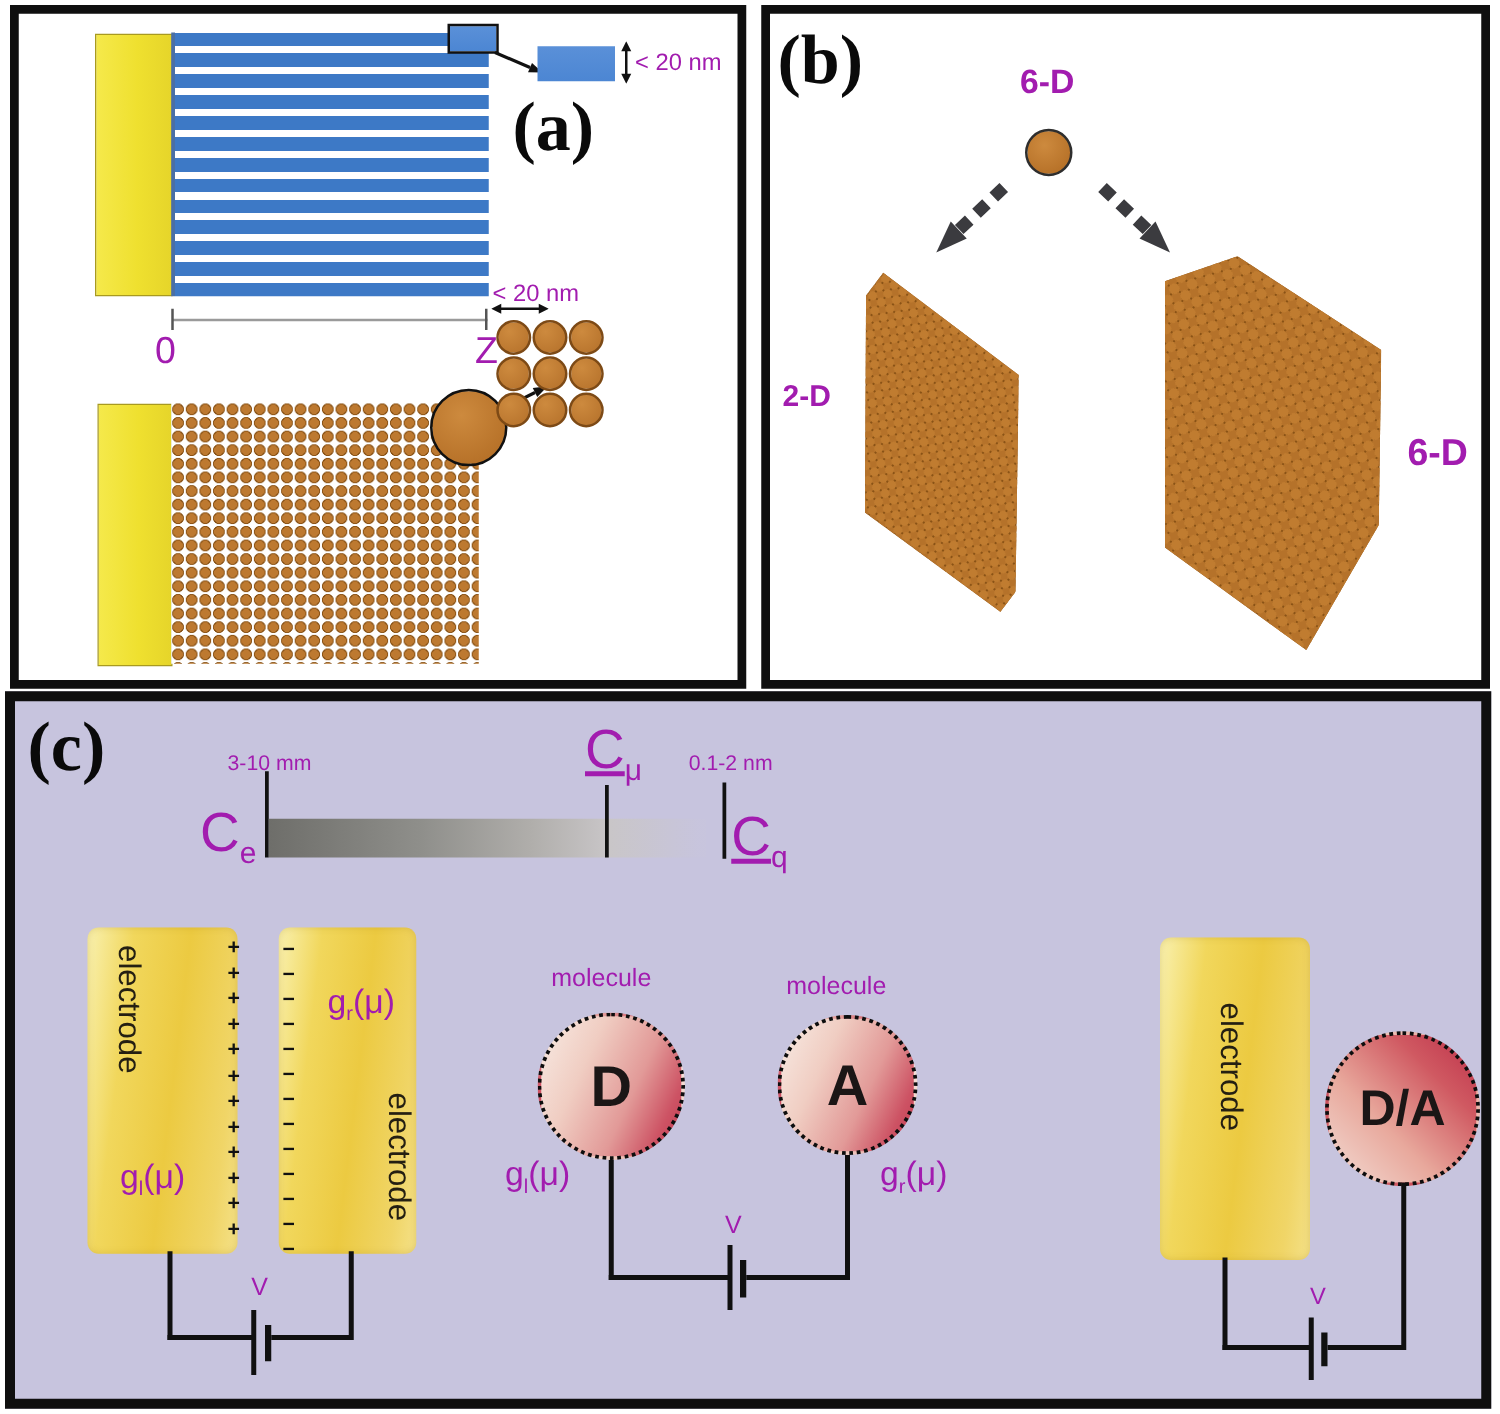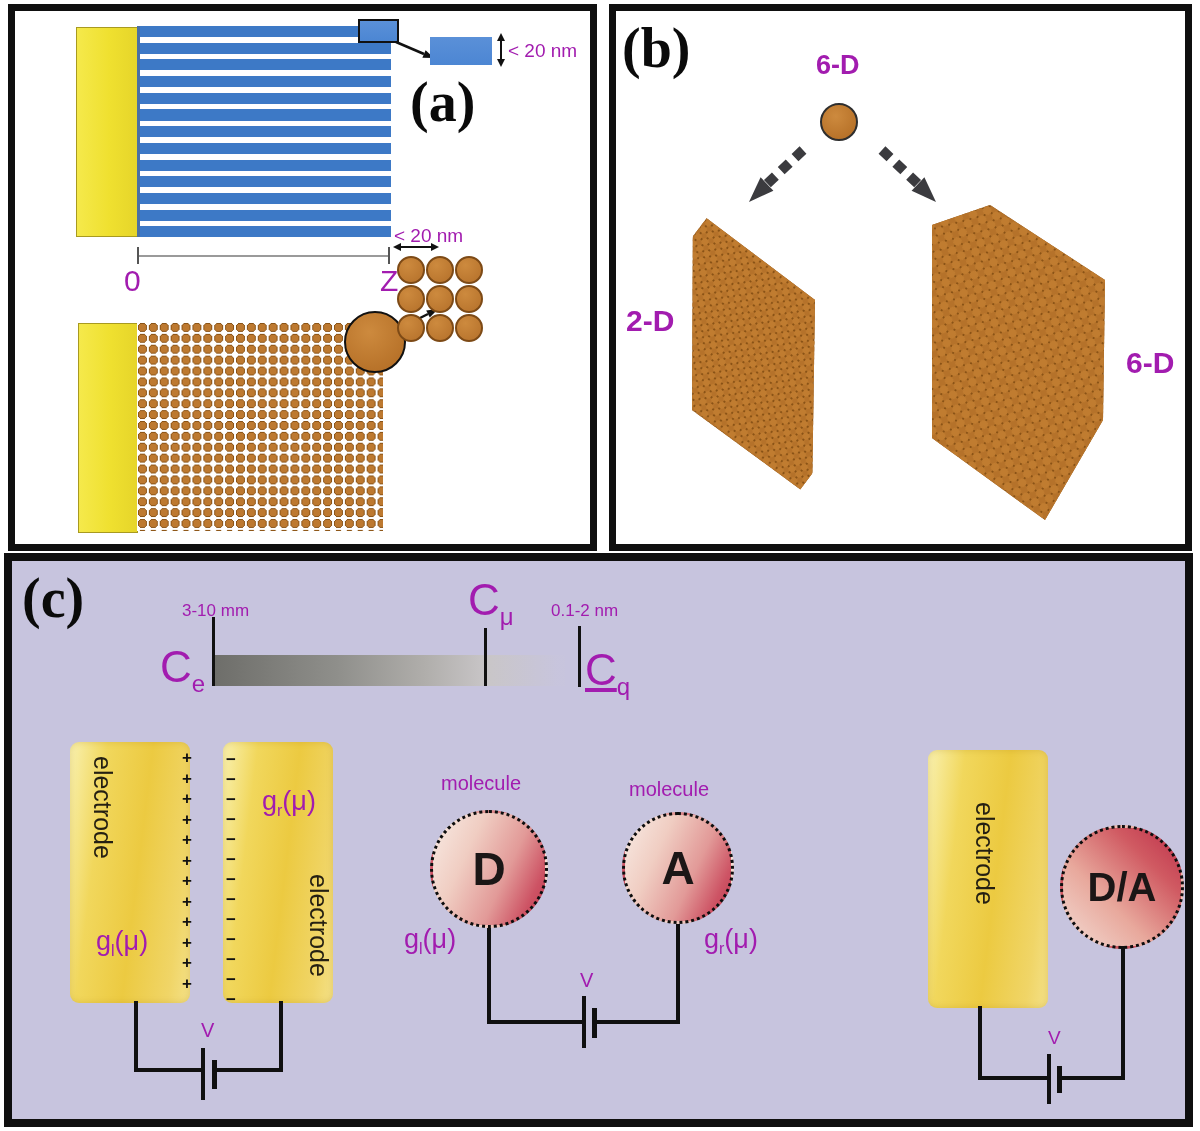--- a/index.html
+++ b/index.html
@@ -114,39 +114,39 @@
       <polygon points="36.4,46.8 23.6,33.2 12,58" fill="#3b3b3f"></polygon>
     </svg>
     <svg class="abs" style="left:868px;top:144px;" width="80" height="75">
       <path d="M14,6 L50,40" stroke="#3b3b3f" stroke-width="10" stroke-dasharray="11 8" fill="none"></path>
       <polygon points="43.6,46.8 56.4,33.2 68,58" fill="#3b3b3f"></polygon>
     </svg>
 
     <div class="sheetclip" style="left:688px;top:203px;width:132px;height:300px;clip-path:polygon(5px 5px,127px 97px,124px 295px,4px 207px);">
       <div class="sheettex" style="transform:rotate(37deg);"></div>
     </div>
-    <div class="t" style="left:626px;top:306px;font-size:30px;font-weight:600;">2-D</div>
+    <div class="t" style="left:626px;top:306px;font-size:24px;font-weight:600;">2-D</div>
 
     <div class="sheetclip" style="left:925px;top:198px;width:192px;height:330px;clip-path:polygon(65px 7px,180px 82px,178px 222px,120px 322px,7px 240px,7px 27px);">
       <div class="sheettex big" style="transform:rotate(30deg);"></div>
     </div>
     <div class="t" style="left:1126px;top:348px;font-size:30px;font-weight:600;">6-D</div>
   </div>
 
   <div class="grp">
     <div class="t serifLabel" style="left:22px;top:570px;">(c)</div>
 
     <div class="t" style="left:182px;top:602px;font-size:17px;">3-10 mm</div>
     <div class="abs" style="left:212px;top:617px;width:3px;height:69px;background:#111;"></div>
     <div class="abs" style="left:215px;top:655px;width:350px;height:31px;background:linear-gradient(90deg,#6e6e6a 0%,#8f8f8b 35%,#b0aeab 60%,#c9c6c8 78%,rgba(205,202,212,0.1) 98%);"></div>
 
     <div class="t" style="left:160px;top:645px;font-size:44px;"><span>C</span><sub style="font-size:24px;">e</sub></div>
 
     <div class="abs" style="left:484px;top:628px;width:3px;height:58px;background:#111;"></div>
-    <div class="t" style="left:468px;top:578px;font-size:44px;"><span>C</span><sub style="font-size:24px;">μ</sub></div>
+    <div class="t" style="left:468px;top:578px;font-size:44px;text-decoration:underline;"><span>C</span><sub style="font-size:24px;">μ</sub></div>
 
     <div class="t" style="left:551px;top:602px;font-size:17px;">0.1-2 nm</div>
     <div class="abs" style="left:578px;top:626px;width:3px;height:61px;background:#111;"></div>
     <div class="t" style="left:585px;top:648px;font-size:44px;text-decoration:underline;"><span>C</span><sub style="font-size:24px;">q</sub></div>
   </div>
 
   <div class="grp">
     <div class="abs gold" style="left:70px;top:742px;width:120px;height:261px;"></div>
     <div class="abs gold" style="left:223px;top:742px;width:110px;height:261px;"></div>
 

